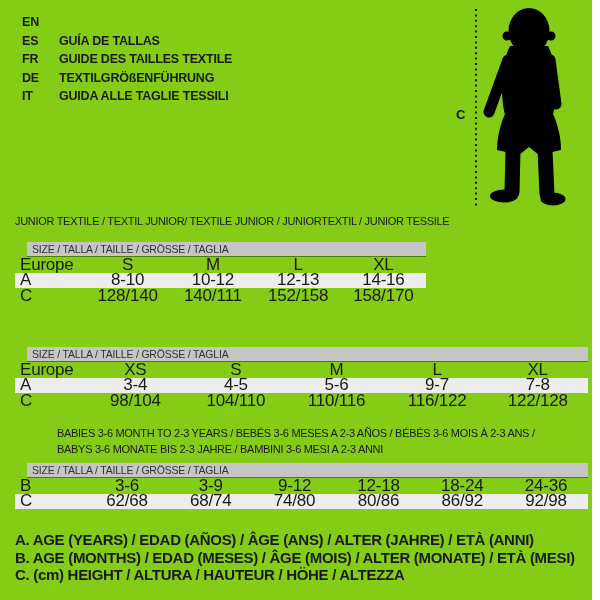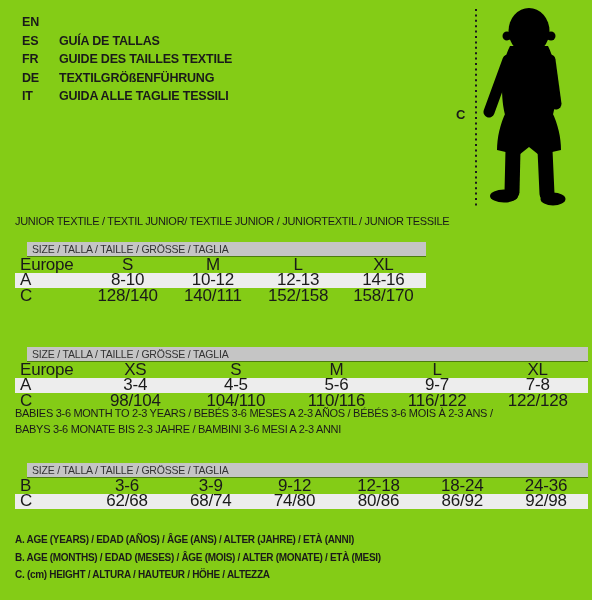--- a/index.html
+++ b/index.html
@@ -22,21 +22,21 @@
   .size-bar{
     background:var(--bar-bg,#c5c5c5);border-bottom:1px solid #4d7c0f;
     height:14px;line-height:14px;font-size:10.5px;padding-left:5px;
     color:#333;letter-spacing:-0.2px;margin-left:12px;
   }
   .trow{display:flex;align-items:center;height:15.5px;font-size:17px;letter-spacing:-0.2px;}
   .trow.alt{background:var(--row-alt,#ededed);}
   .tlabel{width:65px;padding-left:5px;}
   .tcell{flex:1;text-align:center;white-space:nowrap;}
   
-  .foot{position:absolute;left:15px;top:531px;font-weight:bold;font-size:10px;line-height:17.5px;letter-spacing:-0.3px;}
+  .foot{position:absolute;left:15px;top:531px;font-weight:bold;font-size:15px;line-height:17.5px;letter-spacing:-0.3px;}
   .foot div{white-space:nowrap;}
 </style>
 </head>
 <body>
 
 <div class="canvas">
 
   <div class="langs">
     <div class="lang-row">
       <span class="lang-code">EN</span>
@@ -128,21 +128,21 @@
     <div class="trow">
       <span class="tlabel">C</span>
       <span class="tcell">98/104</span>
       <span class="tcell">104/110</span>
       <span class="tcell">110/116</span>
       <span class="tcell">116/122</span>
       <span class="tcell">122/128</span>
     </div>
   </div>
 
-  <div class="title" style="top:405px;line-height:16px;">
+  <div class="title" style="top:425px;line-height:16px;margin-left:42px;">
     <div>BABIES 3-6 MONTH TO 2-3 YEARS / BEBÉS 3-6 MESES A 2-3 AÑOS / BÉBÉS 3-6 MOIS À 2-3 ANS /</div>
     <div>BABYS 3-6 MONATE BIS 2-3 JAHRE / BAMBINI 3-6 MESI A 2-3 ANNI</div>
   </div>
 
   <div class="stable" style="top:463px;width:573px;">
     <div class="size-bar">SIZE / TALLA / TAILLE / GRÖSSE / TAGLIA</div>
     <div class="trow">
       <span class="tlabel">B</span>
       <span class="tcell">3-6</span>
       <span class="tcell">3-9</span>

